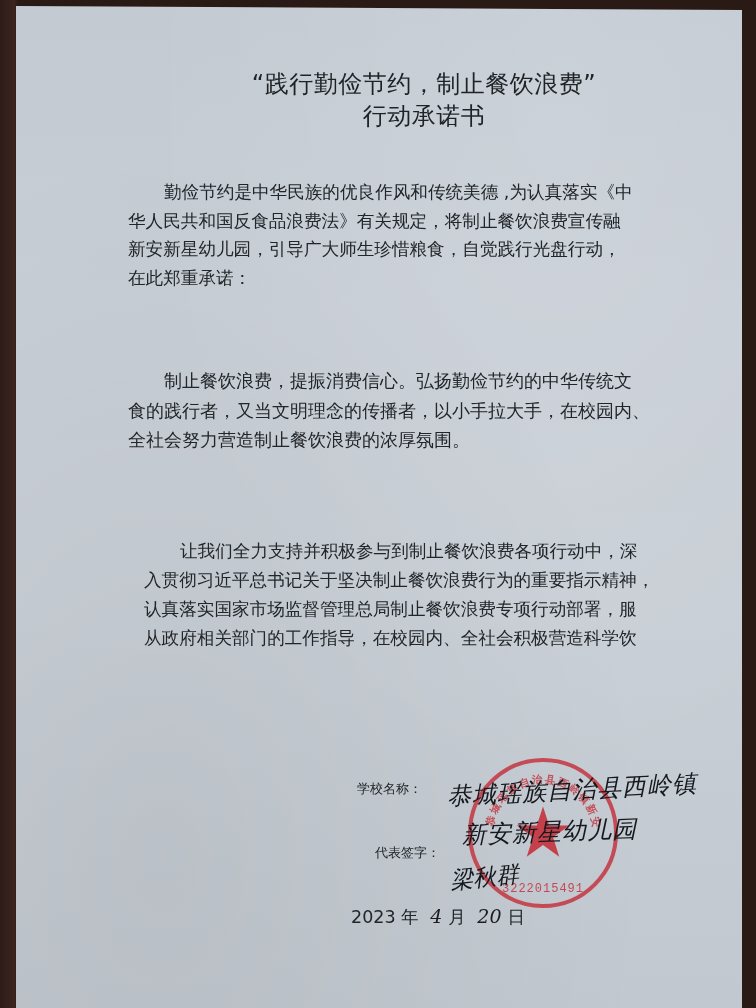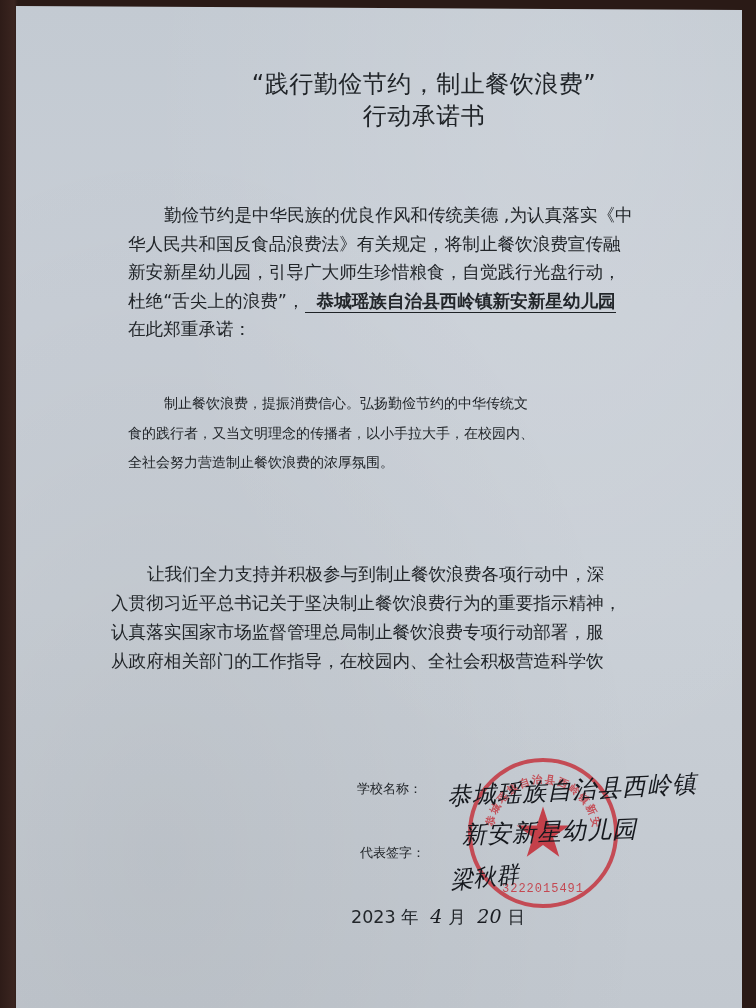--- a/index.html
+++ b/index.html
@@ -48,42 +48,41 @@
       letter-spacing: 0.5px;
       color: #1f2327;
     }
     .title.line1 { top: 68px; left: 46px; }
     .title.line2 { top: 100px; left: 46px; width: 756px; }
     .para {
       position: absolute;
       font-size: 17.6px;
       line-height: 28.5px;
       color: #22262a;
-      margin-top: 23px;
     }
     .p1 { left: 128px; top: 178px; width: 560px; }
-    .p2 { left: 128px; top: 366px; width: 560px; font-size: 14px; line-height: 29.5px; }
-    .p3 { left: 111px; top: 537px; width: 560px; line-height: 29px; font-family: Liberation Serif, serif; }
+    .p2 { left: 128px; top: 366px; width: 560px; font-size: 18px; line-height: 29.5px; }
+    .p3 { left: 144px; top: 537px; width: 560px; line-height: 29px; font-family: Liberation Serif, serif; }
     .line {
       display: block;
       white-space: nowrap;
     }
     .indent { padding-left: 36px; }
     .school-underline {
       font-weight: bold;
       border-bottom: 1.5px solid #1e2226;
       padding: 0 0 1px 12px;
     }
     .sig-label {
       position: absolute;
       font-size: 13px;
       color: #22262a;
     }
     .sig-label.school { left: 357px; top: 780px; }
-    .sig-label.rep    { left: 360px; top: 844px; }
+    .sig-label.rep    { left: 375px; top: 844px; }
     .date {
       position: absolute;
       left: 351px;
       top: 905px;
       font-size: 17.5px;
       color: #22262a;
     }
     .hand {
       font-family: "DejaVu Serif", "Liberation Serif", serif;
       font-style: italic;
@@ -140,21 +139,20 @@
   <div class="paper page-text">
   </div>
 
   <div class="title line1 page-text">“践行勤俭节约，制止餐饮浪费”</div>
   <div class="title line2 page-text">行动承诺书</div>
 
   <div class="para p1 page-text">
     <span class="line indent">勤俭节约是中华民族的优良作风和传统美德 ,为认真落实《中</span>
     <span class="line">华人民共和国反食品浪费法》有关规定，将制止餐饮浪费宣传融</span>
     <span class="line">新安新星幼儿园，引导广大师生珍惜粮食，自觉践行光盘行动，</span>
-    <span class="line"><span>杜绝“舌尖上的浪费”，</span><span class="school-underline">恭城瑶族自治县西岭镇新安新星幼儿园</span></span>
     <span class="line">在此郑重承诺：</span>
   </div>
 
   <div class="para p2 page-text">
     <span class="line indent">制止餐饮浪费，提振消费信心。弘扬勤俭节约的中华传统文</span>
     <span class="line">食的践行者，又当文明理念的传播者，以小手拉大手，在校园内、</span>
     <span class="line">全社会努力营造制止餐饮浪费的浓厚氛围。</span>
   </div>
 
   <div class="para p3 page-text">

